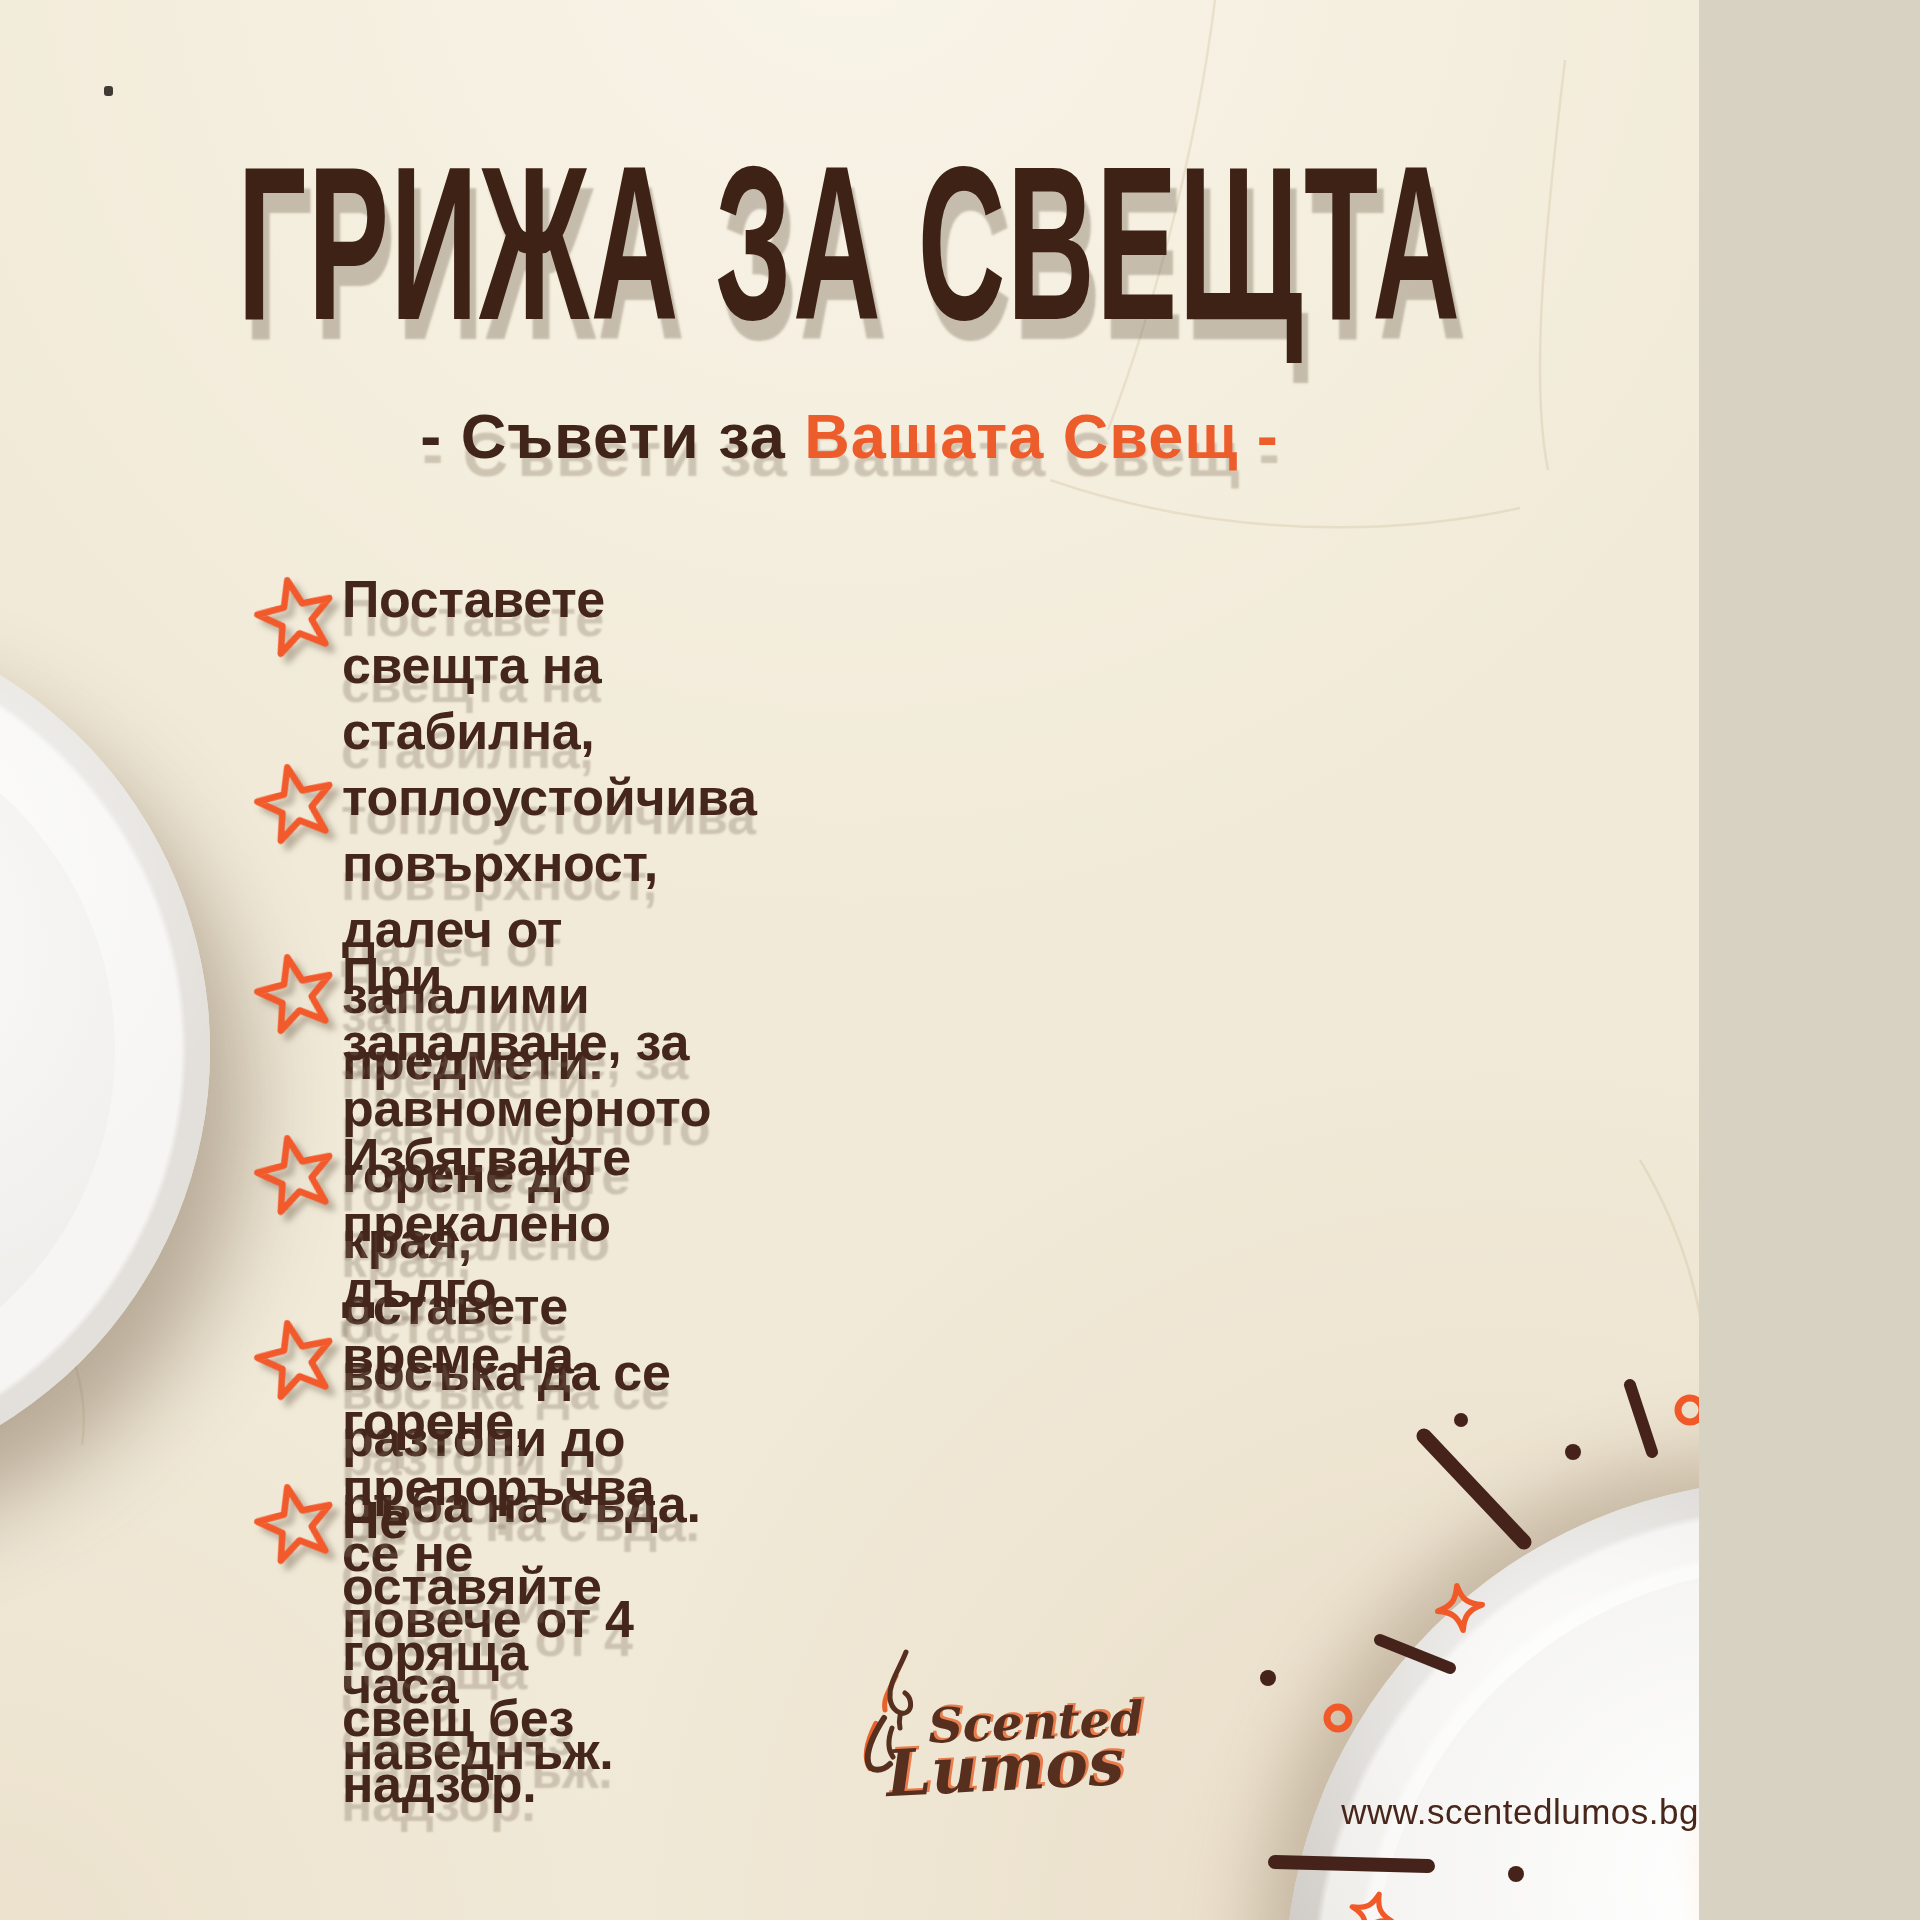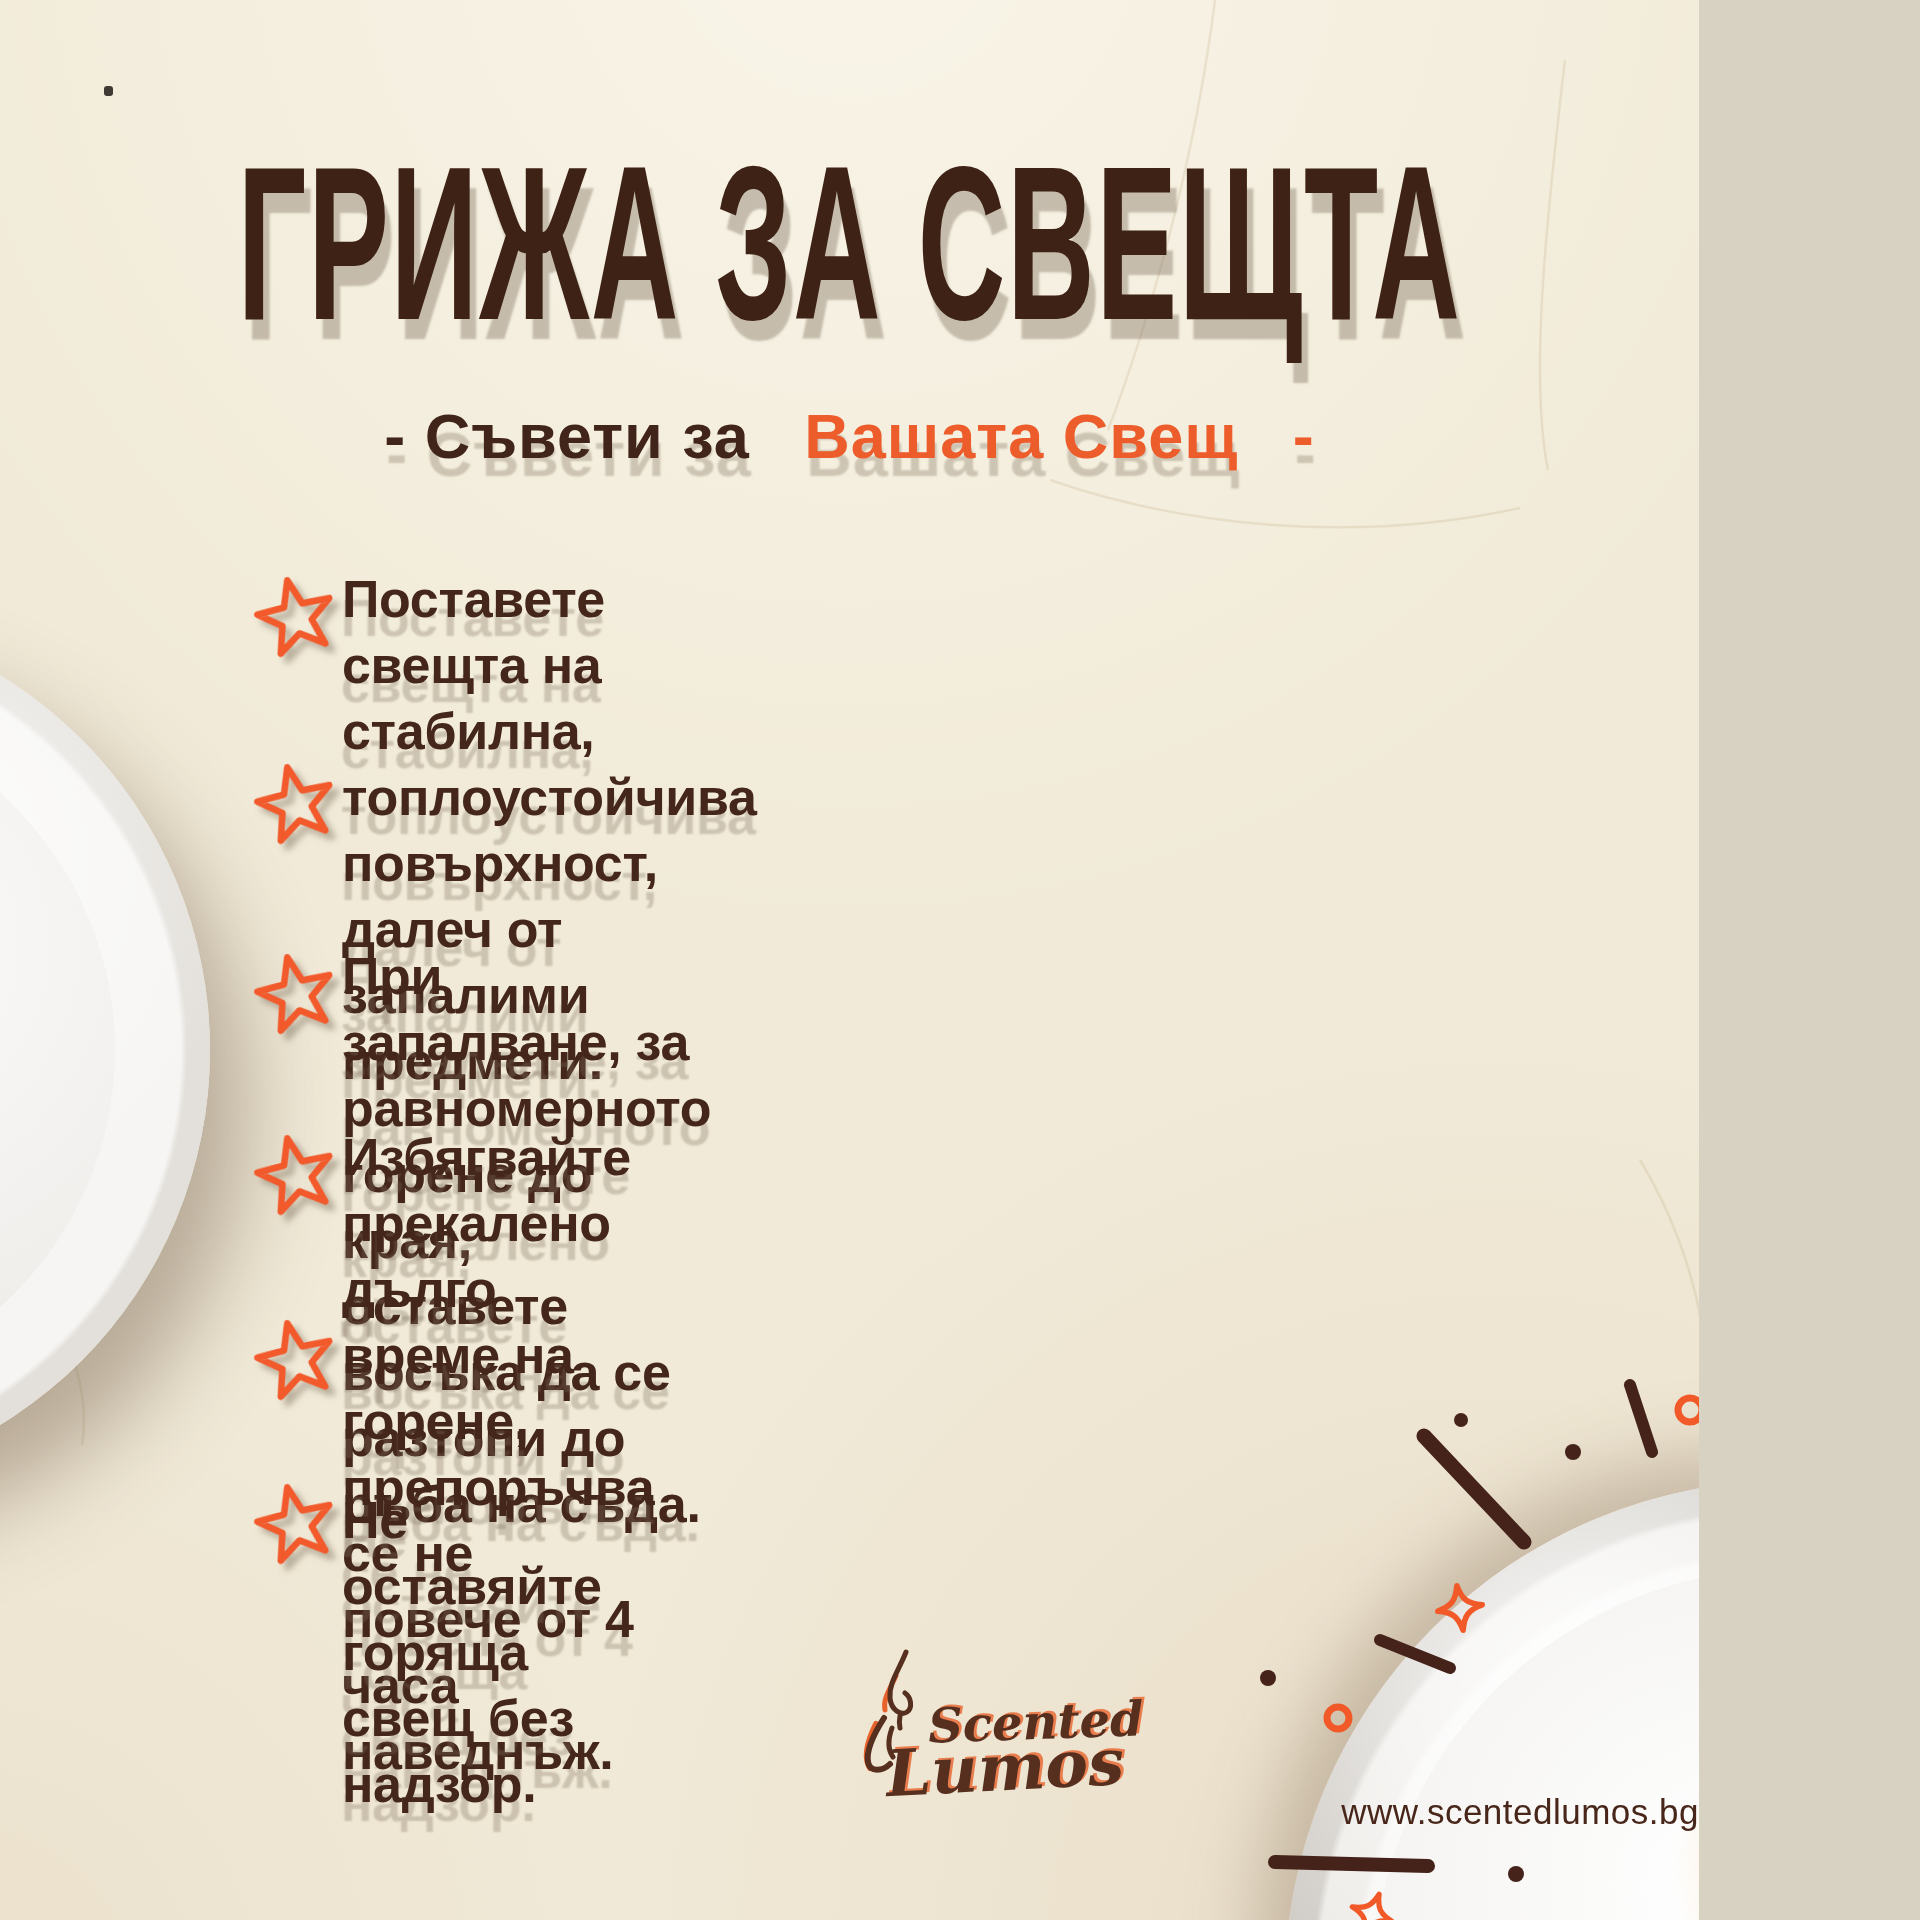--- a/index.html
+++ b/index.html
@@ -55,21 +55,21 @@
     letter-spacing:2px;color:#3e2215;text-transform:uppercase;
     transform:scale(.82,1.48);transform-origin:50% 0;
     text-shadow:8px 13px 2px rgba(126,111,92,.40);
     white-space:nowrap;
   }
   .subtitle{
     position:absolute;left:0;top:400px;width:100%;text-align:center;z-index:4;
     font-weight:700;font-size:63px;color:#42251a;letter-spacing:1px;
     text-shadow:2px 18px 2px rgba(126,111,92,.33);white-space:nowrap;
   }
-  .subtitle .hl{color:#ed5c2b;margin-left:36px;}
+  .subtitle .hl{color:#ed5c2b;}
   .tips{position:absolute;left:0;top:0;z-index:4;}
   .tip{position:absolute;left:252px;display:flex;align-items:flex-start;}
   .tip .star{width:88px;height:88px;flex:0 0 88px;margin-top:8px;transform:rotate(-13deg);
     filter:drop-shadow(5px 8px 3px rgba(126,111,92,.5));}
   .tip .star svg{display:block;width:88px;height:88px;}
   .tip-text{
     margin-left:2px;font-weight:700;font-size:52px;line-height:66px;color:#44261b;
     letter-spacing:-.3px;white-space:pre-line;
     text-shadow:-1px 19px 2px rgba(126,111,92,.32);
   }

